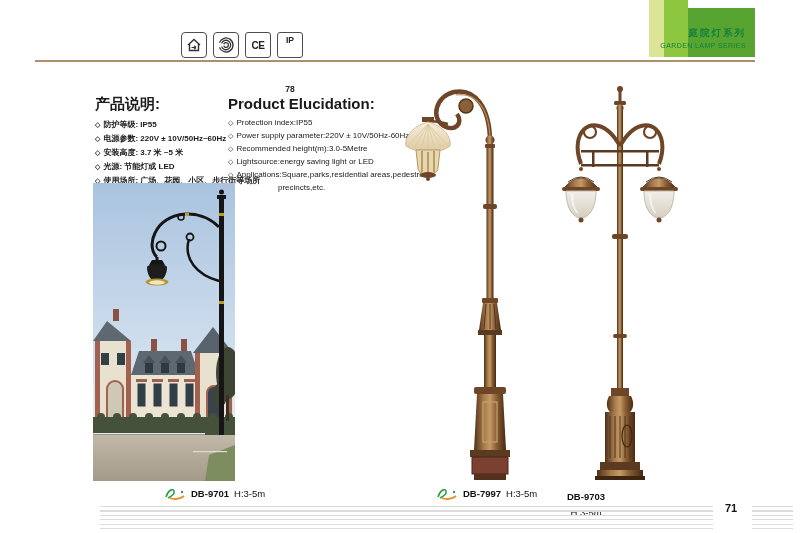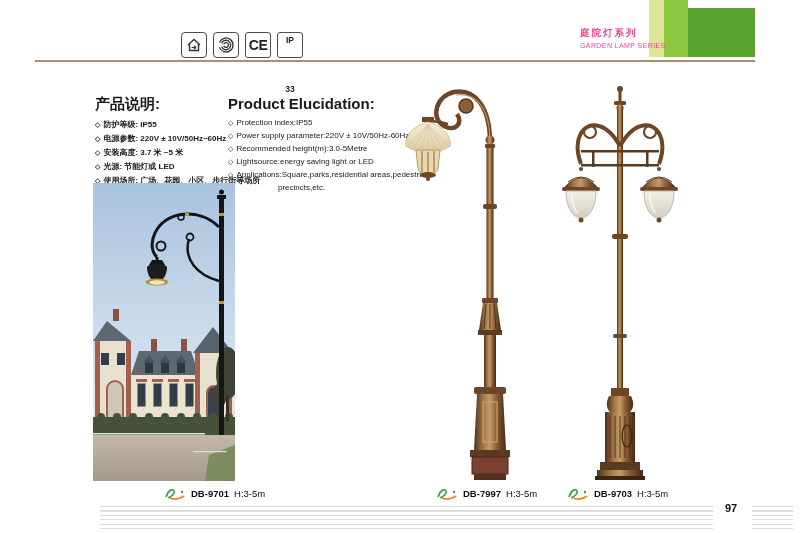--- a/index.html
+++ b/index.html
@@ -4,47 +4,47 @@
 <style>
   html,body{margin:0;padding:0;background:#fff;}
   .page{position:relative;width:800px;height:533px;background:#fff;overflow:hidden;
         font-family:"Liberation Sans",sans-serif;color:#1a1a1a;}
   
   .cert-row{position:absolute;left:181px;top:32px;display:flex;gap:6px;}
   .cert-box{width:26px;height:26px;border:1.4px solid #4d4d4d;border-radius:4px;
             display:flex;flex-direction:column;align-items:center;justify-content:center;
             background:#fff;box-sizing:border-box;}
   .cert-box.sq{border-radius:3px;}
-  .ce-label{font-size:14px;font-weight:700;letter-spacing:-0.5px;color:#222;}
+  .ce-label{font-size:10px;font-weight:700;letter-spacing:-0.5px;color:#222;}
   .ip-label{font-size:8.5px;font-weight:700;line-height:1.05;color:#222;text-align:center;margin-top:40px;}
   
   .top-rule{position:absolute;left:35px;top:60px;width:720px;height:2px;background:#b08e6d;}
   
   .band{position:absolute;top:0;height:57px;}
   .band-light{left:649px;width:15px;background:#dbe595;}
   .band-mid{left:664px;width:24px;background:#8dc63f;}
   .band-main{position:absolute;left:688px;top:8px;width:67px;height:49px;background:#57a430;}
-  .banner-text{position:absolute;left:580px;top:26px;width:166px;color:#ec4899;}
+  .banner-text{position:absolute;left:580px;top:26px;width:166px;text-align:right;color:#15803d;}
   .banner-zh{font-size:9.5px;font-weight:700;letter-spacing:2px;line-height:13px;}
   .banner-en{font-size:7px;letter-spacing:0.4px;line-height:8px;margin-top:3px;}
   
   .spec-zh{position:absolute;left:95px;top:95px;width:140px;}
   .spec-en{position:absolute;left:228px;top:95px;width:212px;}
   .spec-title{font-size:15px;font-weight:700;margin-bottom:4px;}
   .spec-zh .spec-item{font-size:8px;font-weight:700;line-height:14px;white-space:nowrap;}
   .spec-en .spec-item{font-size:8px;font-weight:400;line-height:13px;
                       padding-left:50px;text-indent:-50px;}
   .blt{font-size:7px;margin-right:3px;color:#333;}
   
   .photo{position:absolute;left:93px;top:183px;width:142px;height:298px;}
   .lamp-a{position:absolute;left:398px;top:84px;width:115px;height:398px;}
   .lamp-b{position:absolute;left:548px;top:84px;width:145px;height:398px;}
   
   .product-label{position:absolute;top:486px;height:14px;display:flex;align-items:center;gap:5px;}
-  .lbl-1{left:164px;} .lbl-2{left:436px;} .lbl-3{left:567px;}
+  .lbl-1{left:164px;} .lbl-2{left:436px;} .lbl-3{left:567px;flex-direction:column;}
   .model{font-size:9.5px;font-weight:700;color:#111;}
   .hspec{font-size:9.5px;font-weight:400;color:#111;}
   
   .stripes{position:absolute;top:506px;height:24px;
     background:repeating-linear-gradient(to bottom,#dcdcdc 0,#dcdcdc 1px,transparent 1px,transparent 4.5px);}
   .stripes-left{left:100px;width:613px;}
   .stripes-right{left:752px;width:41px;}
   .page-num{position:absolute;left:716px;top:502px;width:30px;text-align:center;
             font-size:11px;font-weight:700;color:#111;}
 </style>
@@ -95,21 +95,21 @@
         <path d="M2.42,6.61 A7,7 0 1 1 2.42,11.39" fill="none" stroke="#333" stroke-width="1.3"></path>
         <path d="M4.58,7.39 A4.7,4.7 0 1 1 4.58,10.61" fill="none" stroke="#333" stroke-width="1.3"></path>
         <path d="M6.74,8.18 A2.4,2.4 0 1 1 6.74,9.82" fill="none" stroke="#333" stroke-width="1.3"></path>
       </svg>
     </div>
     <div class="cert-box sq">
       <span class="ce-label">CE</span>
     </div>
     <div class="cert-box sq">
       <span class="ip-label">IP</span>
-      <span class="ip-label">33</span>
+      <span class="ip-label">78</span>
     </div>
   </div>
 
   <div class="top-rule"></div>
 
   <div class="band band-light"></div>
   <div class="band band-mid"></div>
   <div class="band-main"></div>
   <div class="banner-text">
     <div class="banner-zh">庭院灯系列</div>
@@ -321,16 +321,16 @@
     <svg width="22" height="13" viewBox="0 0 22 13">
       <path d="M2,10 C4,3 9,1 10,4 C11,7 6,10 4,11" fill="none" stroke="#2fa14d" stroke-width="1.6"></path>
       <path d="M6,11 C10,13 16,12 20,9" fill="none" stroke="#ef8a1e" stroke-width="1.8"></path>
       <circle cx="18" cy="5" r="1.2" fill="#2fa14d"></circle>
     </svg>
     <span class="model">DB-9703</span>
     <span class="hspec">H:3-5m</span>
   </div>
 
   <div class="stripes stripes-left"></div>
-  <div class="page-num">97</div>
+  <div class="page-num">71</div>
   <div class="stripes stripes-right"></div>
 
 </div>
 
 </body></html>

